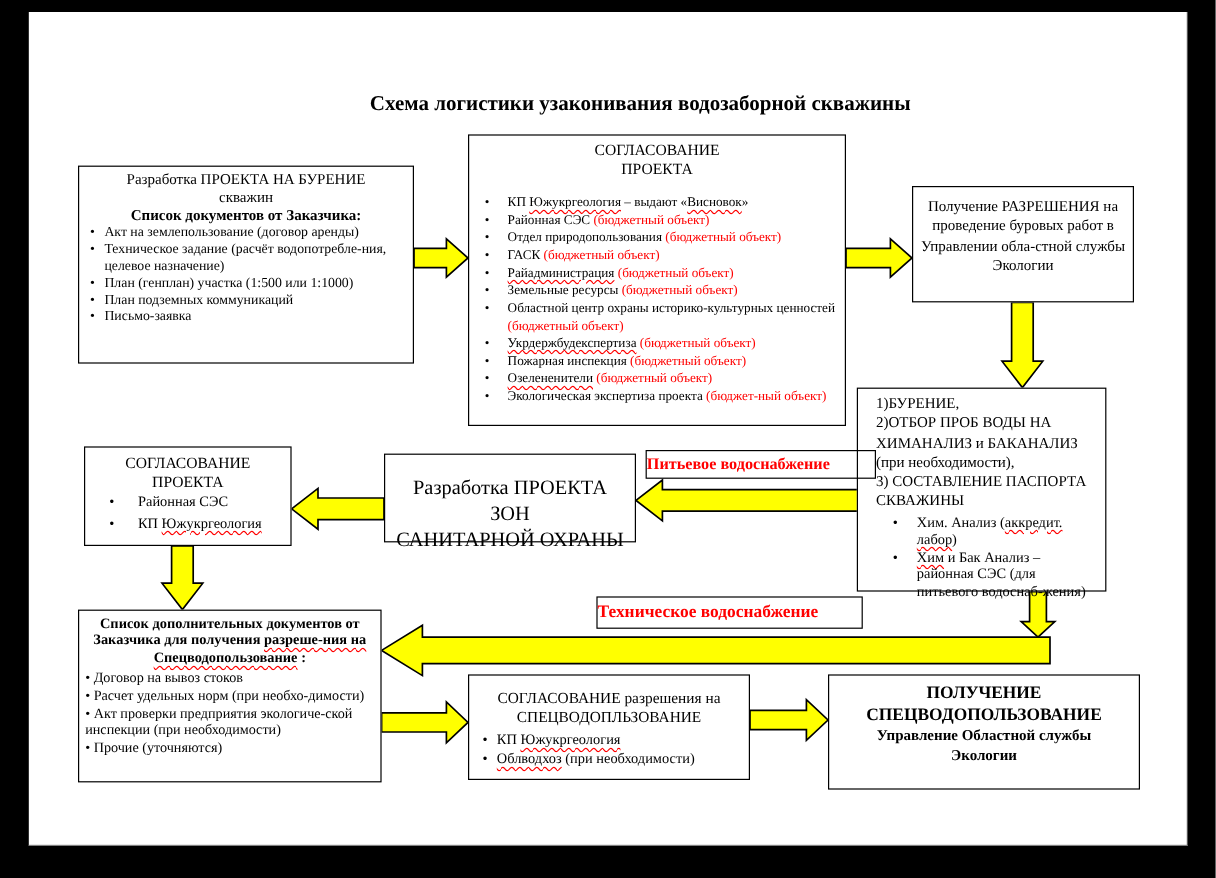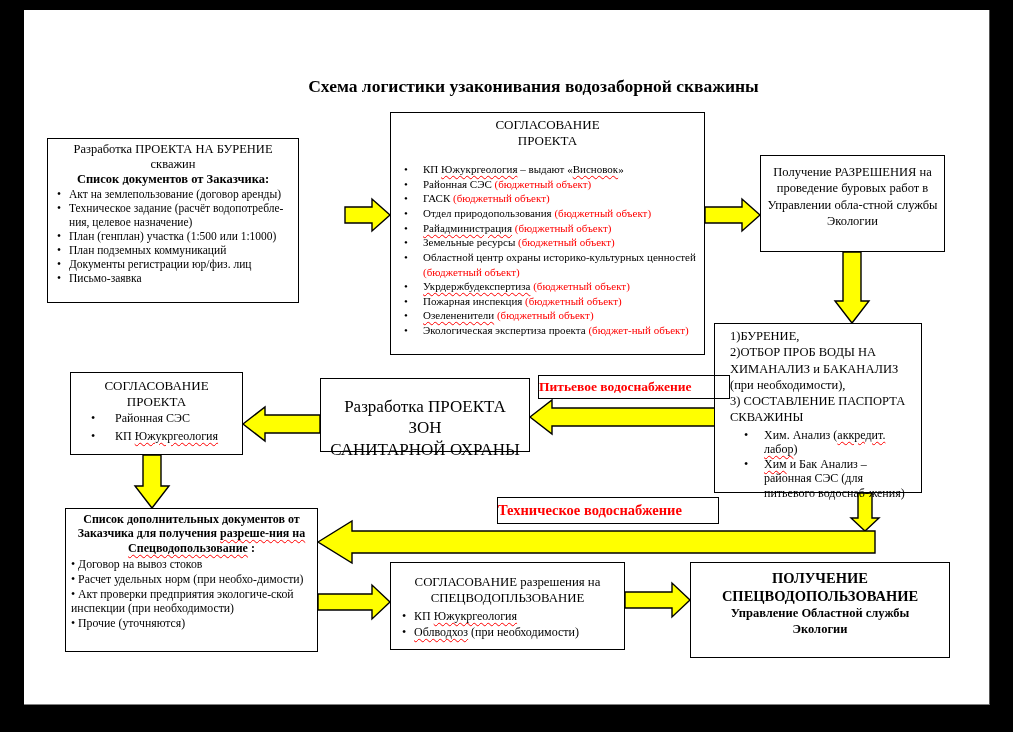--- a/index.html
+++ b/index.html
@@ -20,21 +20,21 @@
   ul{margin:0;padding:0;list-style:none;}
   li{position:relative;}
   
   .seg-b{color:#000;}
   .seg-r{color:#ff0000;}
   .seg-bw{color:#000;text-decoration:underline;text-decoration-style:wavy;text-decoration-color:#ff0000;text-decoration-thickness:1px;text-underline-offset:2px;}
   .seg-bold{font-weight:bold;}
   .seg-boldw{font-weight:bold;text-decoration:underline;text-decoration-style:wavy;text-decoration-color:#ff0000;text-decoration-thickness:1px;text-underline-offset:2px;}
 
   
-  .b-develop{left:23px;top:128px;width:252px;height:165px;padding:3px 4px 12px 4px;font-size:12.5px;line-height:1.18;}
+  .b-develop{left:41px;top:128px;width:280px;height:165px;padding:3px 4px 12px 4px;font-size:12.5px;line-height:1.18;}
   .b-develop .items{font-size:11.5px;line-height:1.22;margin-top:1px;}
   .b-develop li{padding-left:17px;}
   .b-develop li::before{content:"•";position:absolute;left:5px;}
 
   
   .b-approvaltop{left:366px;top:102px;width:315px;height:243px;padding:4px 4px 2px 4px;font-size:13px;line-height:1.2;}
   .b-approvaltop .items{font-size:11px;line-height:1.33;margin-top:14px;text-align:left;}
   .b-approvaltop li{padding-left:28px;}
   .b-approvaltop li::before{content:"•";position:absolute;left:9px;}
 
@@ -102,33 +102,32 @@
 
   <div class="abs box b-develop">
     <div class="tc">Разработка ПРОЕКТА НА БУРЕНИЕ</div>
     <div class="tc">скважин</div>
     <div class="tc seg-bold">Список  документов от Заказчика:</div>
     <ul class="items">
       <li>Акт на землепользование (договор аренды)</li>
       <li>Техническое задание (расчёт водопотребле-ния, целевое назначение)</li>
       <li>План (генплан) участка (1:500 или 1:1000)</li>
       <li>План подземных коммуникаций</li>
-      <li>Документы регистрации юр/физ. лиц</li>
       <li>Письмо-заявка</li>
     </ul>
   </div>
 
   <div class="abs box b-approvaltop">
     <div class="tc">СОГЛАСОВАНИЕ</div>
     <div class="tc">ПРОЕКТА</div>
     <ul class="items">
       <li><span class="seg-b">КП </span><span class="seg-bw">Южукргеология</span><span class="seg-b"> – выдают  «</span><span class="seg-bw">Висновок</span><span class="seg-b">»</span></li>
       <li><span class="seg-b">Районная СЭС </span><span class="seg-r">(бюджетный объект)</span></li>
+      <li><span class="seg-b">Отдел природопользования </span><span class="seg-r">(бюджетный объект)</span></li>
       <li><span class="seg-b">ГАСК </span><span class="seg-r">(бюджетный объект)</span></li>
-      <li><span class="seg-b">Отдел природопользования </span><span class="seg-r">(бюджетный объект)</span></li>
       <li><span class="seg-bw">Райадминистрация</span><span class="seg-b"> </span><span class="seg-r">(бюджетный объект)</span></li>
       <li><span class="seg-b">Земельные ресурсы </span><span class="seg-r">(бюджетный объект)</span></li>
       <li><span class="seg-b">Областной центр охраны историко-культурных ценностей </span><span class="seg-r">(бюджетный объект)</span></li>
       <li><span class="seg-bw">Укрдержбудекспертиза</span><span class="seg-b"> </span><span class="seg-r">(бюджетный объект)</span></li>
       <li><span class="seg-b">Пожарная инспекция </span><span class="seg-r">(бюджетный объект)</span></li>
       <li><span class="seg-bw">Озелененители</span><span class="seg-b"> </span><span class="seg-r">(бюджетный объект)</span></li>
       <li><span class="seg-b">Экологическая экспертиза проекта </span><span class="seg-r">(бюджет-ный объект)</span></li>
     </ul>
   </div>
 

